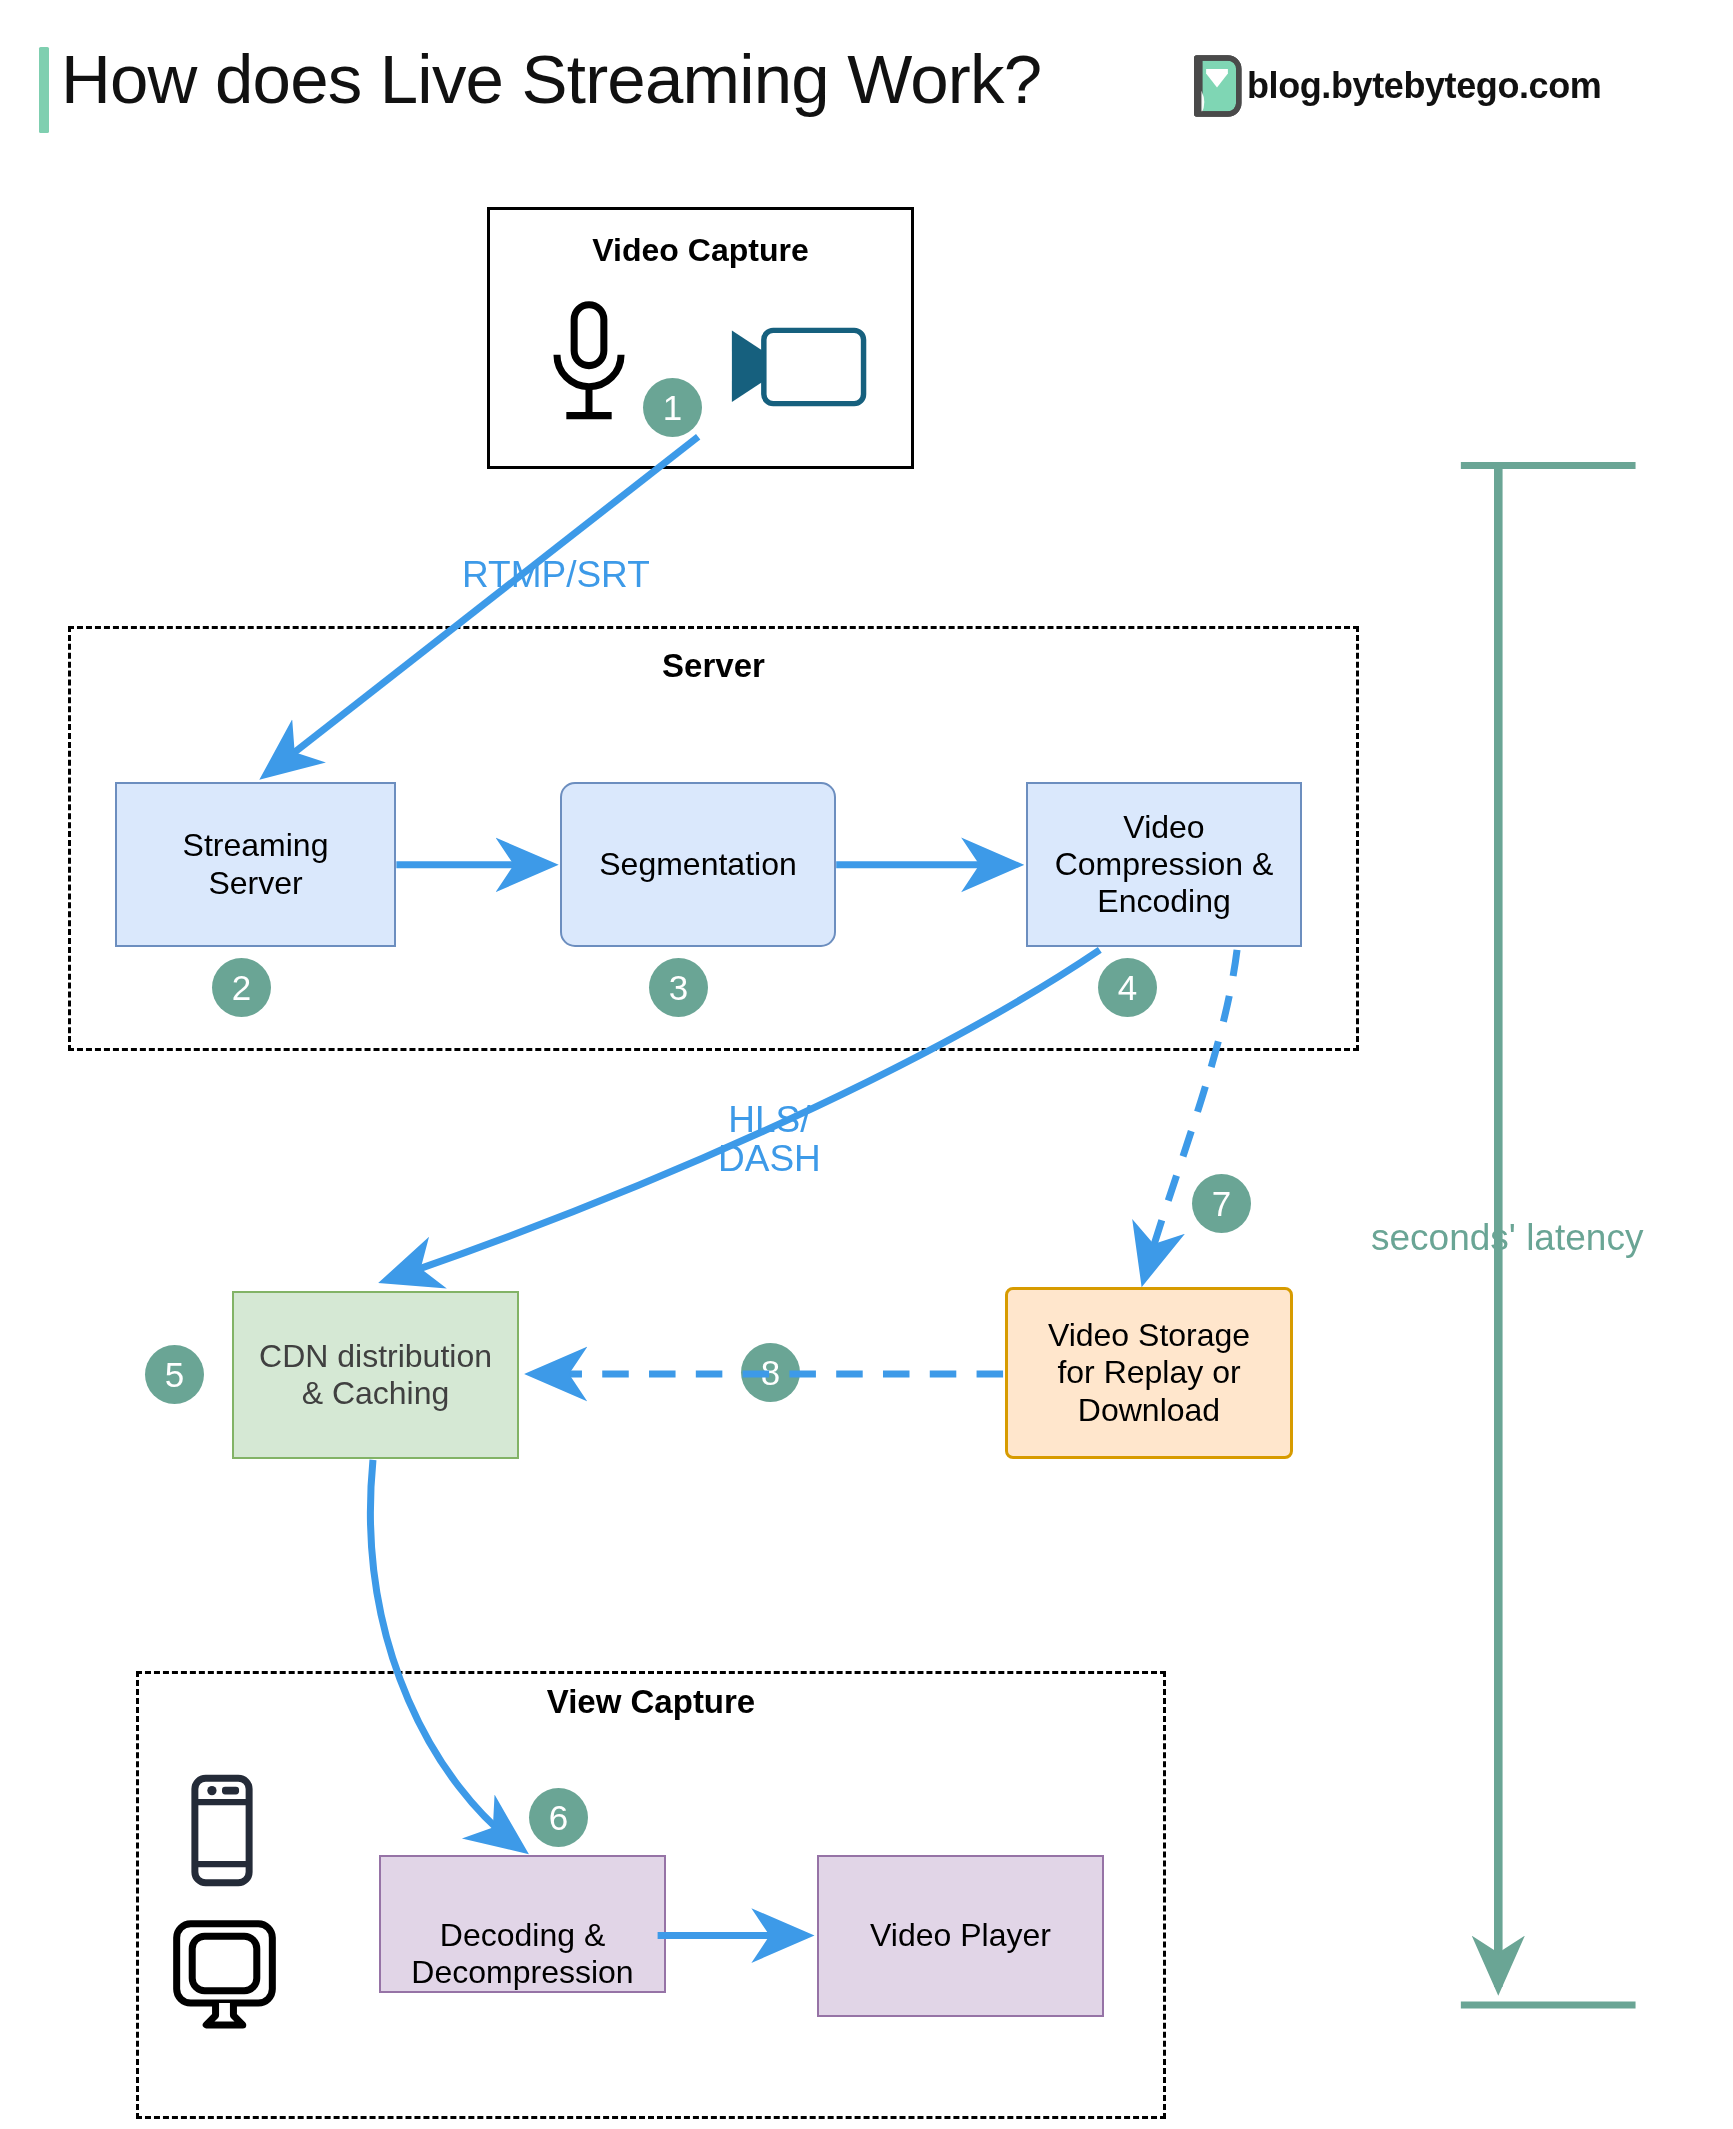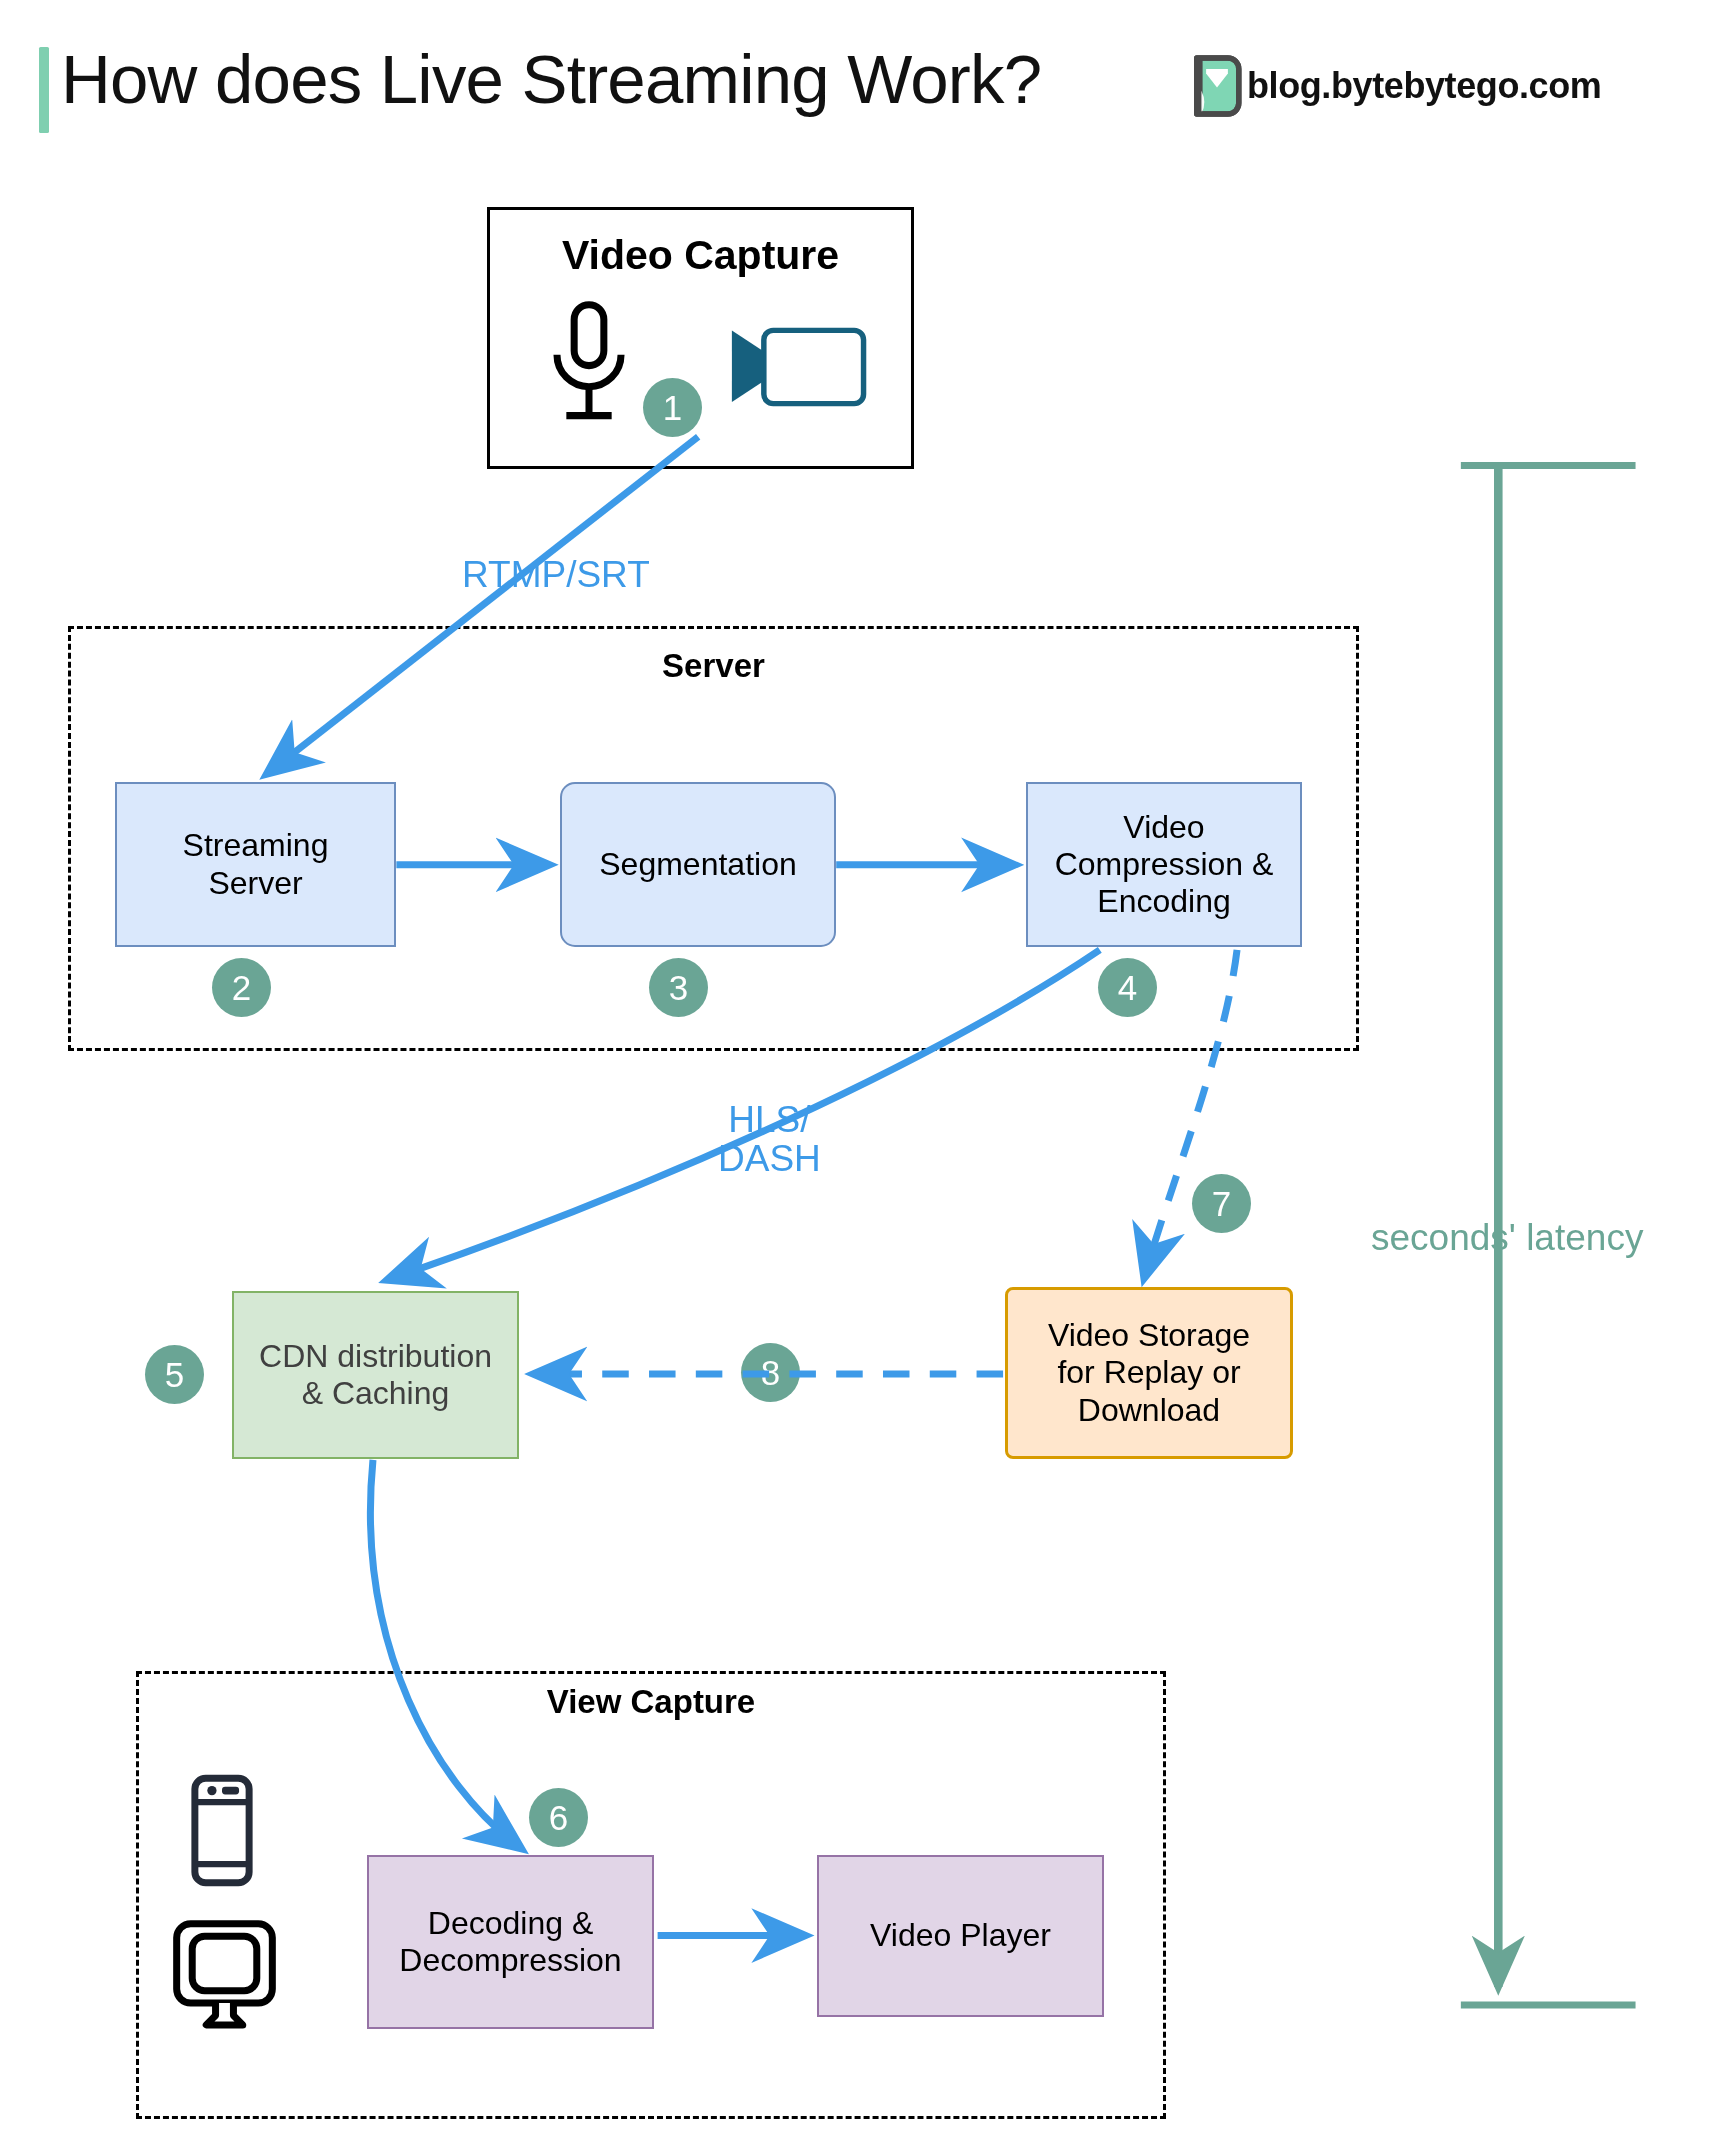--- a/index.html
+++ b/index.html
@@ -15,21 +15,21 @@
   .brand-text{font-size:36px;color:#111;white-space:nowrap;font-weight:600;letter-spacing:-0.4px;}
 
   
   .node{position:absolute;box-sizing:border-box;display:flex;align-items:center;justify-content:center;text-align:center;}
   .node span{display:block;padding:0 7.8px;line-height:1.16;}
 
   .group-box{position:absolute;box-sizing:border-box;border:3.9px dashed #000;background:transparent;}
   .group-label{position:absolute;font-size:33px;font-weight:bold;color:#000;white-space:nowrap;text-align:center;}
 
   .capture-box{border:3.9px solid #000;background:#fff;}
-  .capture-title{position:absolute;width:100%;top:22px;left:0;font-size:41px;font-weight:bold;color:#000;}
+  .capture-title{position:absolute;width:100%;top:22px;left:0;font-size:32px;font-weight:bold;color:#000;}
 
   .blue-node{background:#dae8fc;border:2.3px solid #6c8ebf;font-size:32px;color:#000;}
   .green-node{background:#d5e8d4;border:2.3px solid #82b366;font-size:32px;color:#404040;}
   .orange-node{background:#ffe6cc;border:3.1px solid #d79b00;font-size:32px;color:#000;}
   .purple-node{background:#e1d5e7;border:2.3px solid #9673a6;font-size:32px;color:#000;}
 
   
   .badge{position:absolute;width:59px;height:59px;border-radius:50%;background:#6aa595;
          color:#fff;font-size:35px;display:flex;align-items:center;justify-content:center;}
 
@@ -134,21 +134,21 @@
   </div>
 
   <div style="position:absolute;left:172px;top:1919px;">
     <svg width="105" height="113" viewBox="0 0 135 145">
       <rect x="6" y="6" width="123" height="102" rx="18" fill="#fff" stroke="#000" stroke-width="9"></rect>
       <rect x="26" y="22" width="83" height="70" rx="16" fill="#fff" stroke="#000" stroke-width="9"></rect>
       <path d="M56 108 L56 124 L44 136 L91 136 L79 124 L79 108" fill="#fff" stroke="#000" stroke-width="9" stroke-linejoin="round"></path>
     </svg>
   </div>
 
-  <div class="node purple-node" style="left:367px;top:1855px;width:287px;height:174px;">
+  <div class="node purple-node" style="left:379px;top:1855px;width:287px;height:138px;align-items:flex-end;">
     <span style="white-space:pre-line;">Decoding &amp;
 Decompression</span>
   </div>
   <div class="badge" style="left:529px;top:1788px;">6</div>
 
   <div class="node purple-node" style="left:817px;top:1855px;width:287px;height:162px;">
     <span style="white-space:pre-line;">Video Player</span>
   </div>
 
   <div class="edge-label" style="left:462px;top:555px;">RTMP/SRT</div>

